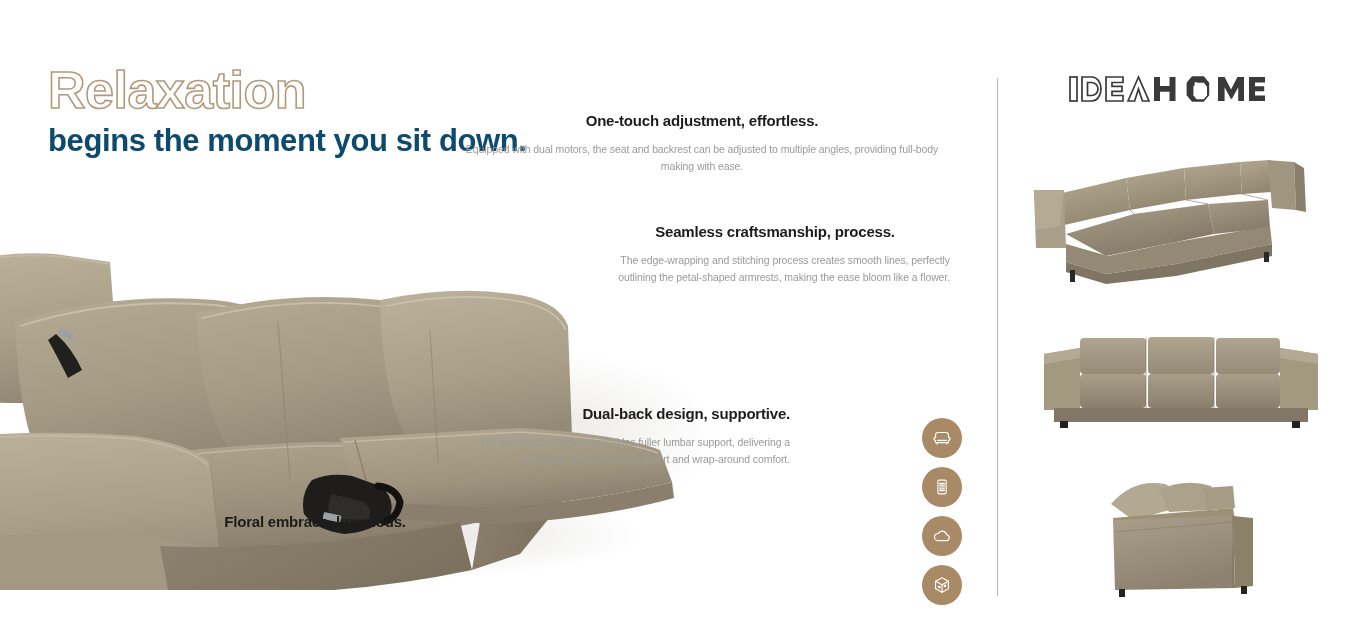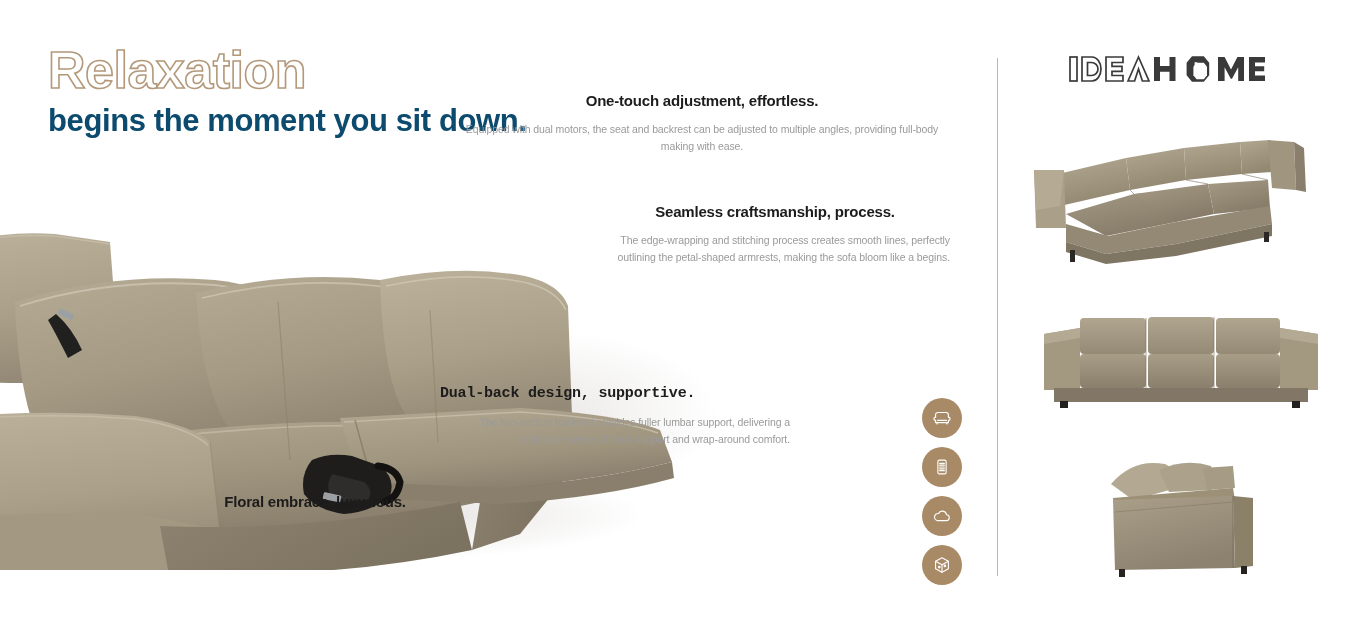--- a/index.html
+++ b/index.html
@@ -2,21 +2,21 @@
 <html><head>
 <meta charset="utf-8">
 <style>
   * { margin:0; padding:0; box-sizing:border-box; }
   html, body {
     width:1354px; height:625px;
     background:#ffffff;
     font-family:"Liberation Sans", sans-serif;
     overflow:hidden;
   }
-  .page { position:relative; width:1354px; height:522px; background:#fff; }
+  .page { position:relative; width:1354px; height:522px; background:#fff;margin-top:20px; }
 
   
   .left-panel { position:absolute; left:0; top:0; width:997px; height:625px; overflow:hidden; }
 
   
   .headline-block { position:absolute; left:48px; top:44px; z-index:12; }
   .headline-outline {
     font-size:52px; font-weight:bold; letter-spacing:-0.5px; line-height:1;
     color:transparent;
     -webkit-text-stroke:1.6px #b3997a;
@@ -52,21 +52,21 @@
   }
   .feature p {
     margin-top:11px; font-size:10.5px; color:#9a9a9a;
     line-height:1.65; letter-spacing:-0.1px;
   }
   .f1 { left:452px; top:92px; width:500px; text-align:center; }
   .f1 h3 { text-align:center; }
   .f2 { left:600px; top:203px; width:350px; text-align:right; }
   .f2 h3 { text-align:center; }
   .f3 { left:440px; top:385px; width:350px; text-align:right; }
-  .f3 h3 { text-align:left;font-family:Liberation Mono, monospace; }
+  .f3 h3 { text-align:right; }
   .f4 { left:140px; top:493px; width:350px; text-align:right; }
   .f4 h3 { text-align:center; }
 
   
   .badges { position:absolute; left:922px; top:398px; z-index:25; }
   .badge {
     width:40px; height:40px; border-radius:50%;
     background:#a98a67; margin-bottom:9px;
     display:flex; align-items:center; justify-content:center;
   }
@@ -181,21 +181,21 @@
       </svg>
     </div>
 
     <div class="feature f1">
       <h3>One-touch adjustment, effortless.</h3>
       <p>Equipped with dual motors, the seat and backrest can be adjusted to multiple angles, providing full-body making with ease.</p>
     </div>
 
     <div class="feature f2">
       <h3>Seamless craftsmanship, process.</h3>
-      <p>The edge-wrapping and stitching process creates smooth lines, perfectly outlining the petal-shaped armrests, making the sofa bloom like a begins.</p>
+      <p>The edge-wrapping and stitching process creates smooth lines, perfectly outlining the petal-shaped armrests, making the ease bloom like a flower.</p>
     </div>
 
     <div class="feature f3">
       <h3>Dual-back design, supportive.</h3>
       <p>The two-section backrest provides fuller lumbar support, delivering a noticeable sense of back support and wrap-around comfort.</p>
     </div>
 
     <div class="feature f4">
       <h3>Floral embrace, luxurious.</h3>
     </div>

